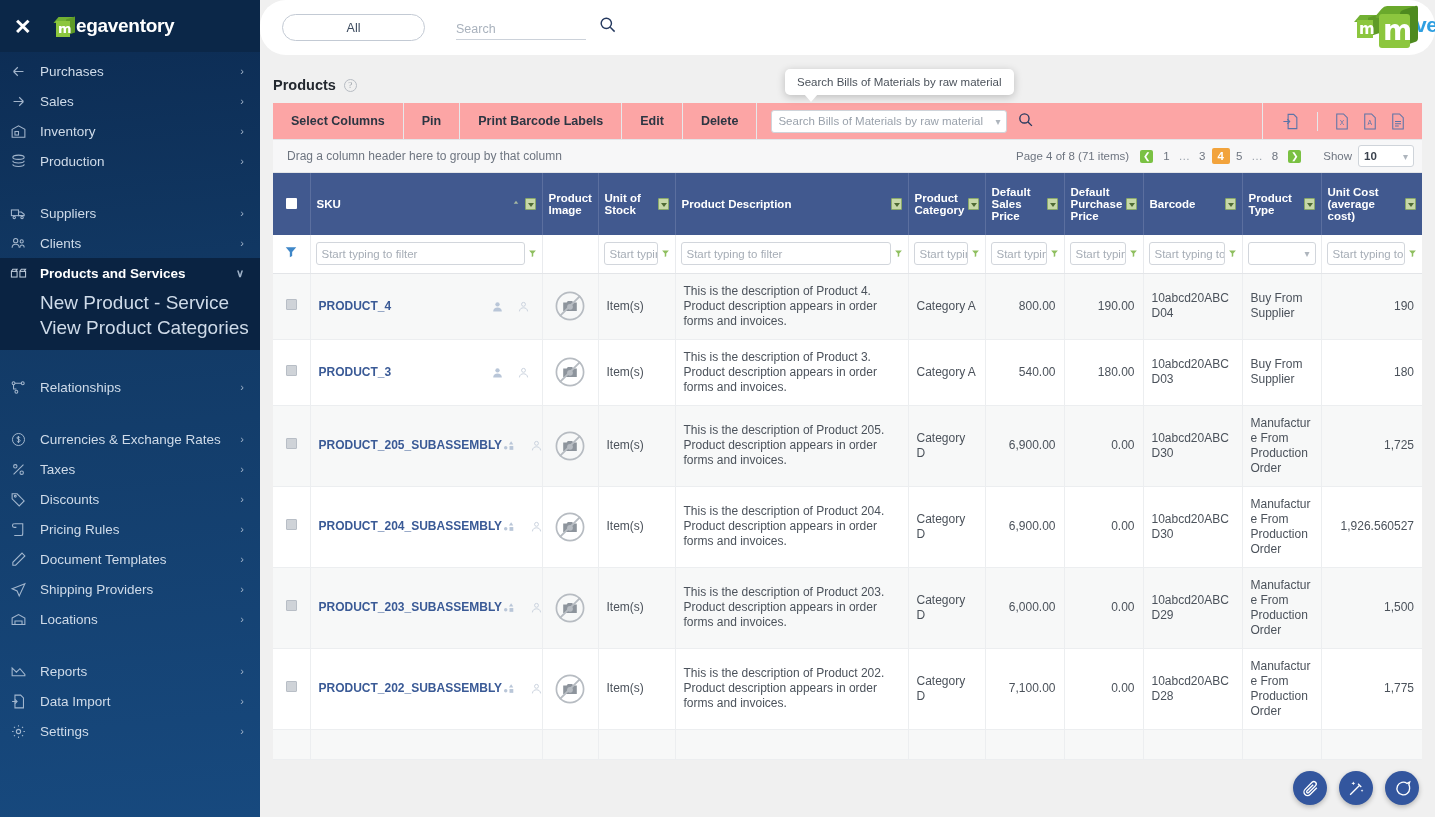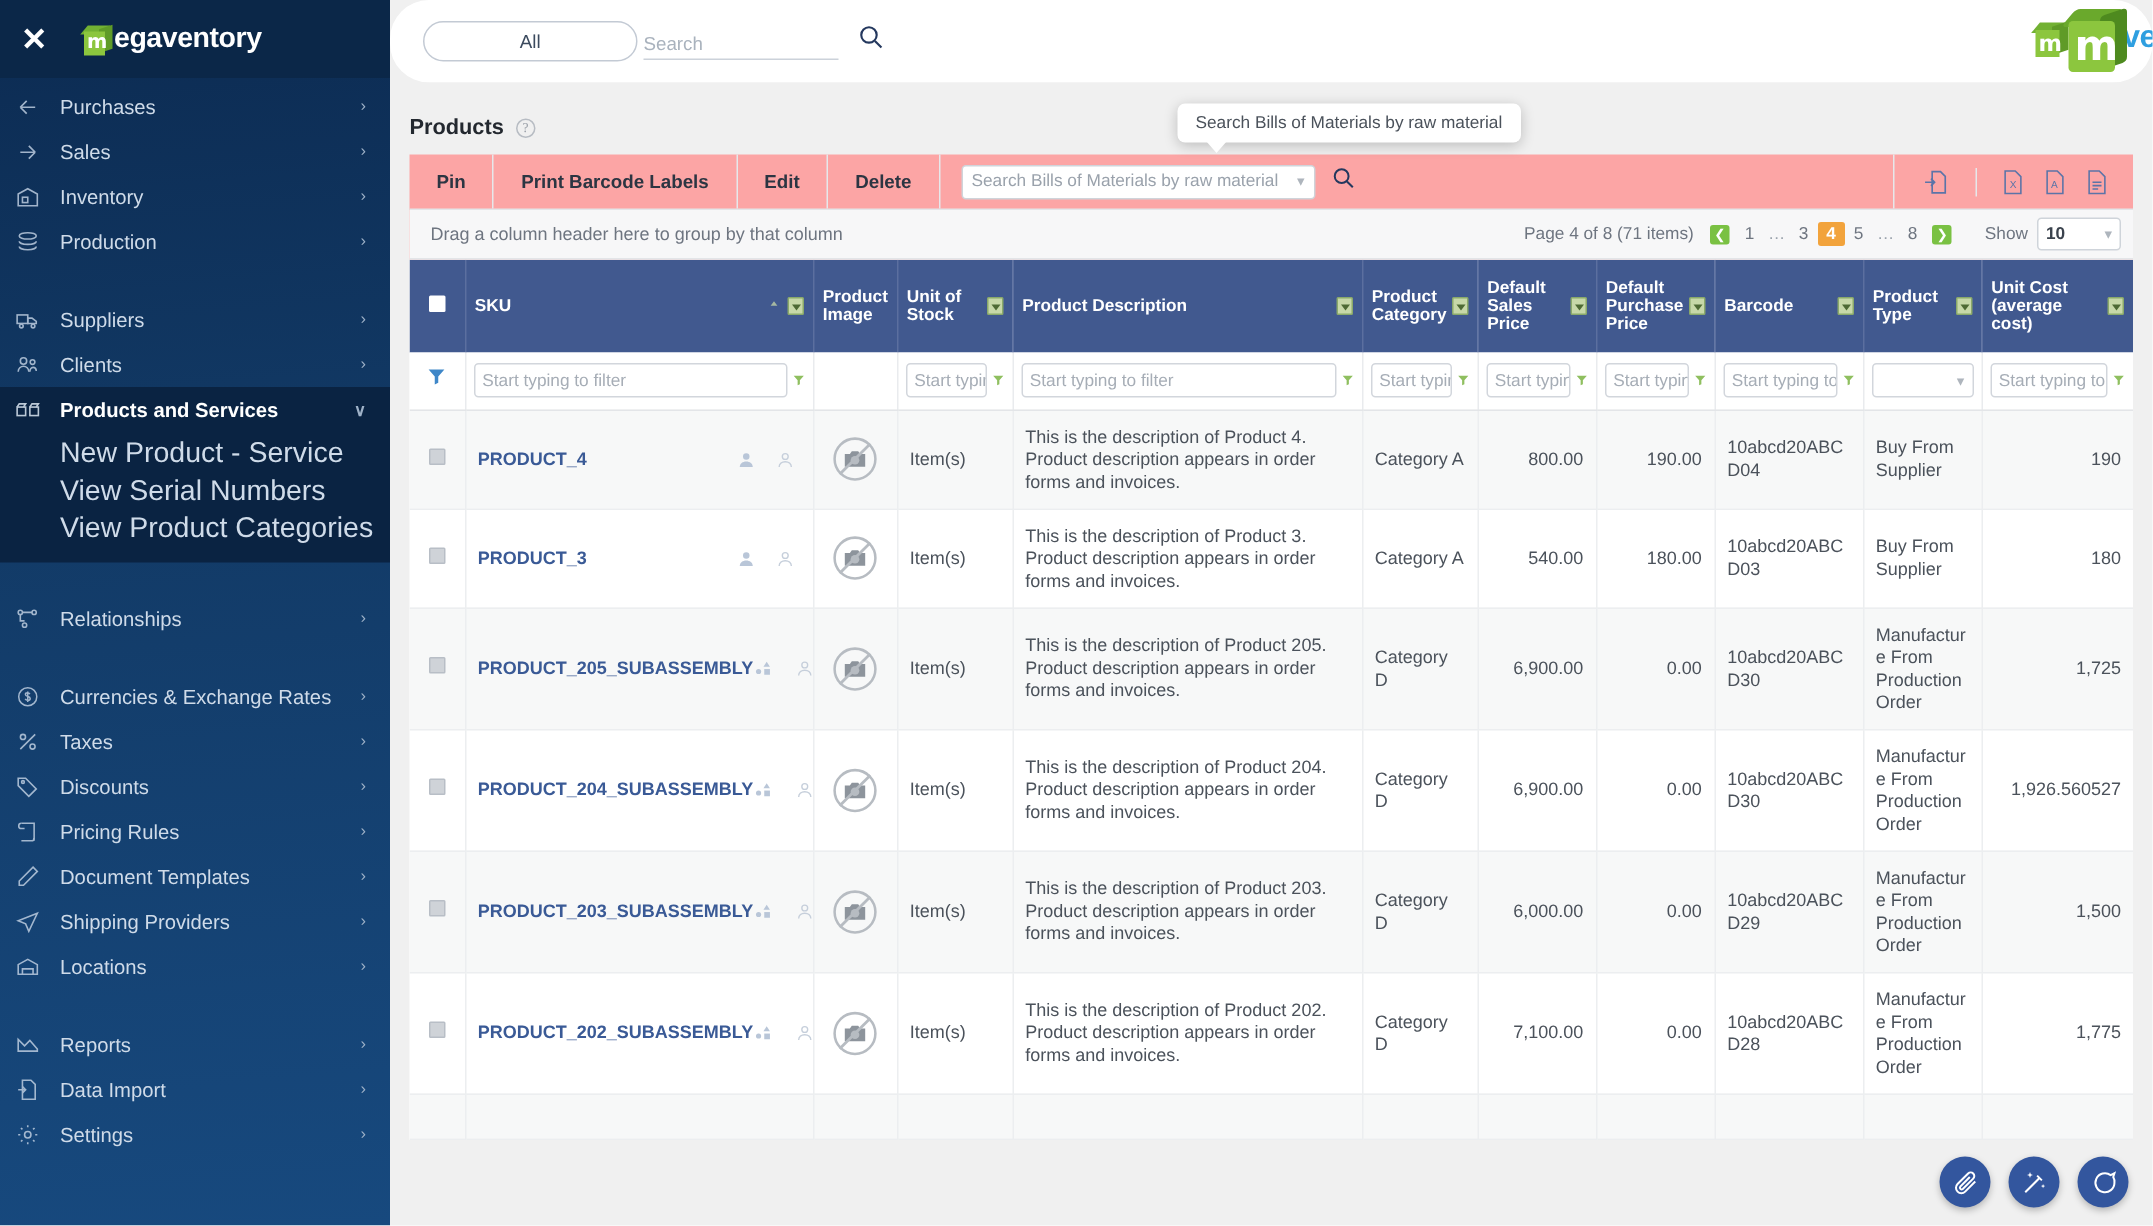--- a/index.html
+++ b/index.html
@@ -73,21 +73,21 @@
   #topbar {
     height: 55px; background: #ffffff; display: flex; align-items: center;
     padding: 12px 22px; position: relative; border-radius: 26px;
   }
   .pill {
     width: 143px; height: 27px; border: 1px solid #c3cad4; border-radius: 14px;
     display: flex; align-items: center; justify-content: center;
     font-size: 12.5px; color: #3b4a5e; background: #fff; cursor: pointer;
   }
   .topsearch {
-    margin-left: 4px; width: 130px; border-bottom: 1px solid #ccd2da; height: 24px;
+    margin-left: 31px; width: 130px; border-bottom: 1px solid #ccd2da; height: 24px;
     display: flex; align-items: flex-end;
   }
   .topsearch input {
     border: 0; outline: 0; width: 100%; font-size: 12.5px; color: #6b7787;
     font-family: "Liberation Sans", sans-serif; padding: 0 0 3px 0; background: transparent;
   }
   .topsearch input::placeholder { color: #a9b2bd; }
   .topsearch-icon { margin-left: 12px; margin-bottom: 2px; cursor: pointer; }
 
   .top-brand {
@@ -336,21 +336,20 @@
               <rect x="14" y="9" width="8" height="8"></rect>
               <path d="M2 9l2-3h6l-2 3M14 9l2-3h6l-2 3"></path>
             </svg>
         </span>
         <span class="lbl">Products and Services</span>
         <span class="chev">∨</span>
       </div>
 
       <div class="sb-sub">
         <div class="sb-sub-item">New Product - Service</div>
-        <div class="sb-sub-item">View Serial Numbers</div>
         <div class="sb-sub-item">View Product Categories</div>
       </div>
 
       <div class="sb-gap"></div>
 
       <div class="sb-item">
         <span class="ico">
           <svg class="i" width="17" height="17" viewBox="0 0 24 24" fill="none" stroke="#bcccdf" stroke-width="1.5">
               <circle cx="5" cy="6" r="2"></circle>
               <circle cx="18" cy="6" r="2"></circle>
@@ -507,20 +506,21 @@
       <div class="page-title-row">
         <span class="page-title">Products</span>
         <span class="help-circle">?</span>
       </div>
 
       <div class="toolbar-wrap">
 
         <div class="tooltip">Search Bills of Materials by raw material</div>
 
         <div class="toolbar">
+          <div class="tb-btn">Select Columns</div>
           <div class="tb-btn">Pin</div>
           <div class="tb-btn">Print Barcode Labels</div>
           <div class="tb-btn">Edit</div>
           <div class="tb-btn">Delete</div>
 
           <div class="tb-search">
             <div class="tb-sel">
               <span>Search Bills of Materials by raw material</span>
               <span class="cv">▾</span>
             </div>

